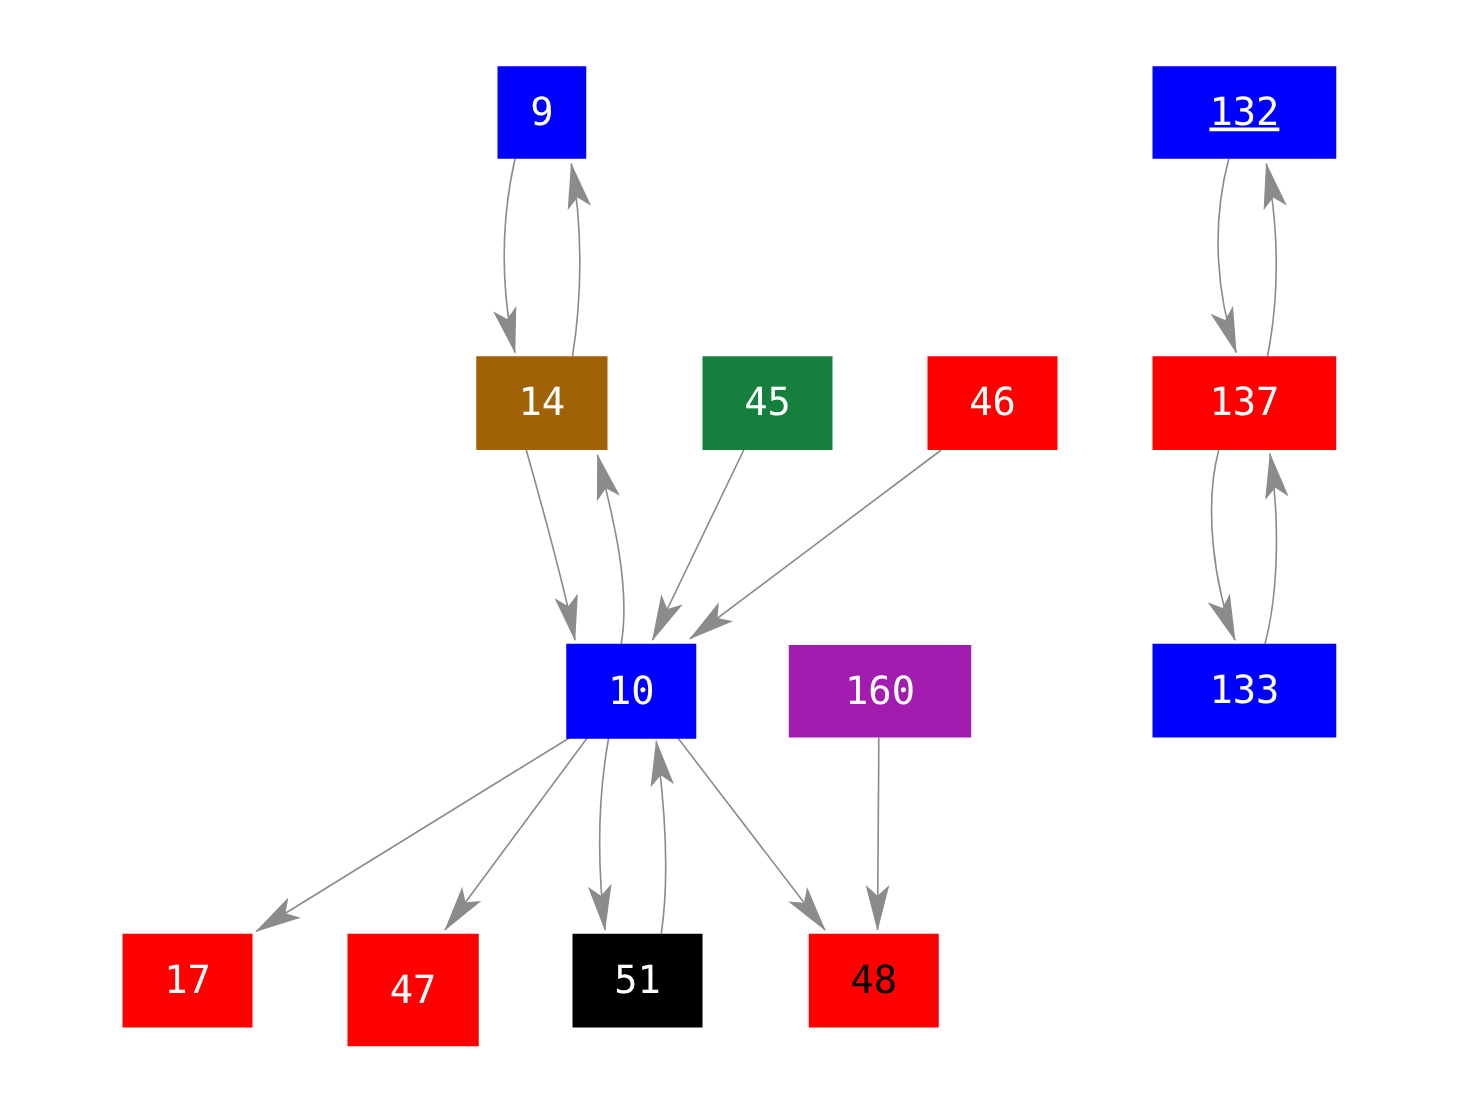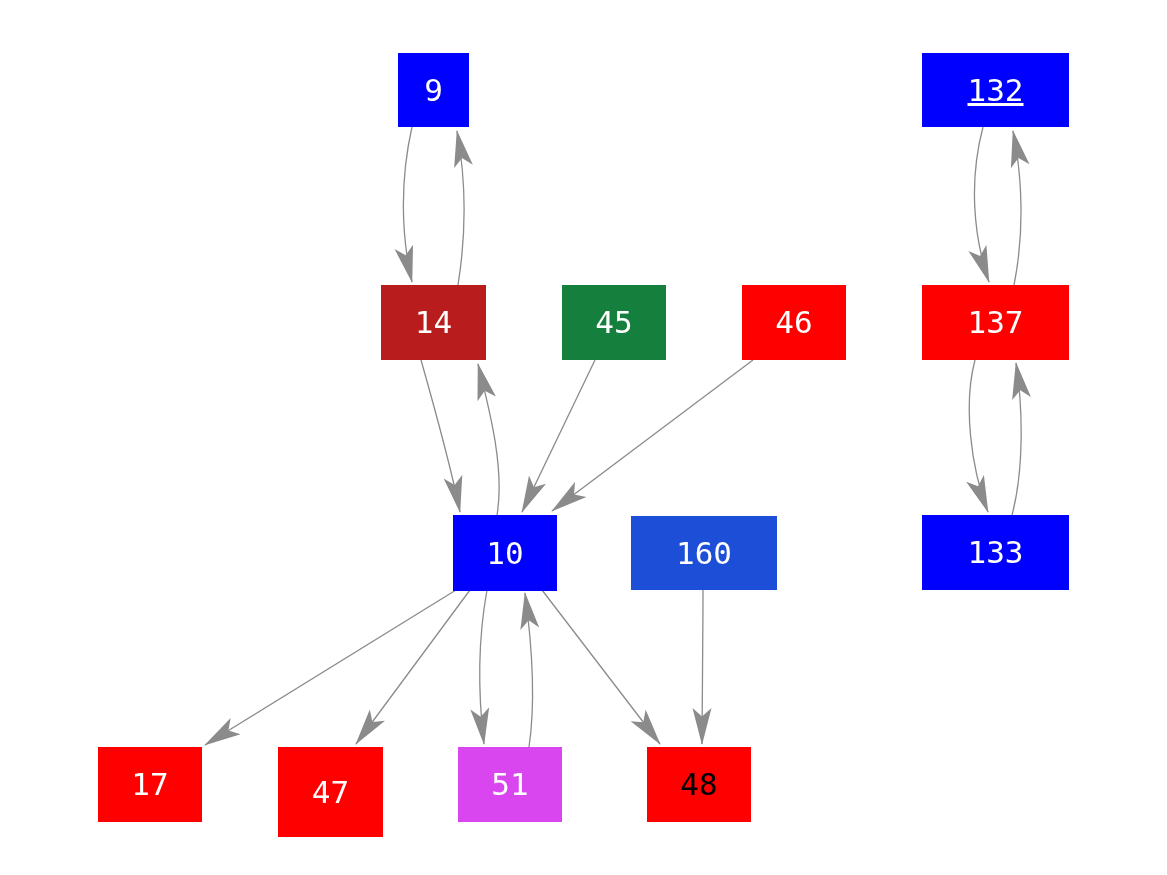--- a/index.html
+++ b/index.html
@@ -63,49 +63,49 @@
       <path d="M542,590 L660,744" class="edge" stroke="#8b8b8b" marker-end="url(#arrowhead)"></path>
       <path d="M703,590 C703,645 702,702 702,744" class="edge" stroke="#8b8b8b" marker-end="url(#arrowhead)"></path>
       <path d="M983,127 C969,180 973,235 989,282" class="edge" stroke="#8b8b8b" marker-end="url(#arrowhead)"></path>
       <path d="M1014,285 C1024,235 1023,180 1013,131" class="edge" stroke="#8b8b8b" marker-end="url(#arrowhead)"></path>
       <path d="M975,360 C963,405 971,468 988,512" class="edge" stroke="#8b8b8b" marker-end="url(#arrowhead)"></path>
       <path d="M1012,515 C1024,470 1023,408 1016,363" class="edge" stroke="#8b8b8b" marker-end="url(#arrowhead)"></path>
     </svg>
 <div class="node" style="left: 398px; top: 53px; width: 71px; height: 74px; background: rgb(0, 0, 255);">
       <span class="node-label" style="color: rgb(255, 255, 255);">9</span>
     </div>
-    <div class="node" style="left: 381px; top: 285px; width: 105px; height: 75px; background: #b91c1c;">
+    <div class="node" style="left: 381px; top: 285px; width: 105px; height: 75px; background: #a16207;">
       <span class="node-label" style="color: rgb(255, 255, 255);">14</span>
     </div>
     <div class="node" style="left: 562px; top: 285px; width: 104px; height: 75px; background: #15803d;">
       <span class="node-label" style="color: rgb(255, 255, 255);">45</span>
     </div>
     <div class="node" style="left: 742px; top: 285px; width: 104px; height: 75px; background: rgb(255, 0, 0);">
       <span class="node-label" style="color: rgb(255, 255, 255);">46</span>
     </div>
     <div class="node" style="left: 922px; top: 53px; width: 147px; height: 74px; background: rgb(0, 0, 255);">
       <span class="node-label" style="color: rgb(255, 255, 255); text-decoration: underline;">132</span>
     </div>
     <div class="node" style="left: 922px; top: 285px; width: 147px; height: 75px; background: rgb(255, 0, 0);">
       <span class="node-label" style="color: rgb(255, 255, 255);">137</span>
     </div>
     <div class="node" style="left: 453px; top: 515px; width: 104px; height: 76px; background: rgb(0, 0, 255);">
       <span class="node-label" style="color: rgb(255, 255, 255);">10</span>
     </div>
-    <div class="node" style="left: 631px; top: 516px; width: 146px; height: 74px; background: #1d4ed8;">
+    <div class="node" style="left: 631px; top: 516px; width: 146px; height: 74px; background: #a21caf;">
       <span class="node-label" style="color: rgb(255, 255, 255);">160</span>
     </div>
     <div class="node" style="left: 922px; top: 515px; width: 147px; height: 75px; background: rgb(0, 0, 255);">
       <span class="node-label" style="color: rgb(255, 255, 255);">133</span>
     </div>
     <div class="node" style="left: 98px; top: 747px; width: 104px; height: 75px; background: rgb(255, 0, 0);">
       <span class="node-label" style="color: rgb(255, 255, 255);">17</span>
     </div>
     <div class="node" style="left: 278px; top: 747px; width: 105px; height: 90px; background: rgb(255, 0, 0);">
       <span class="node-label" style="color: rgb(255, 255, 255);">47</span>
     </div>
-    <div class="node" style="left: 458px; top: 747px; width: 104px; height: 75px; background: #d946ef;">
+    <div class="node" style="left: 458px; top: 747px; width: 104px; height: 75px; background: #000000;">
       <span class="node-label" style="color: rgb(255, 255, 255);">51</span>
     </div>
     <div class="node" style="left: 647px; top: 747px; width: 104px; height: 75px; background: rgb(255, 0, 0);">
       <span class="node-label" style="color: #000000;">48</span>
     </div>
   </div>
 
 </body></html>

